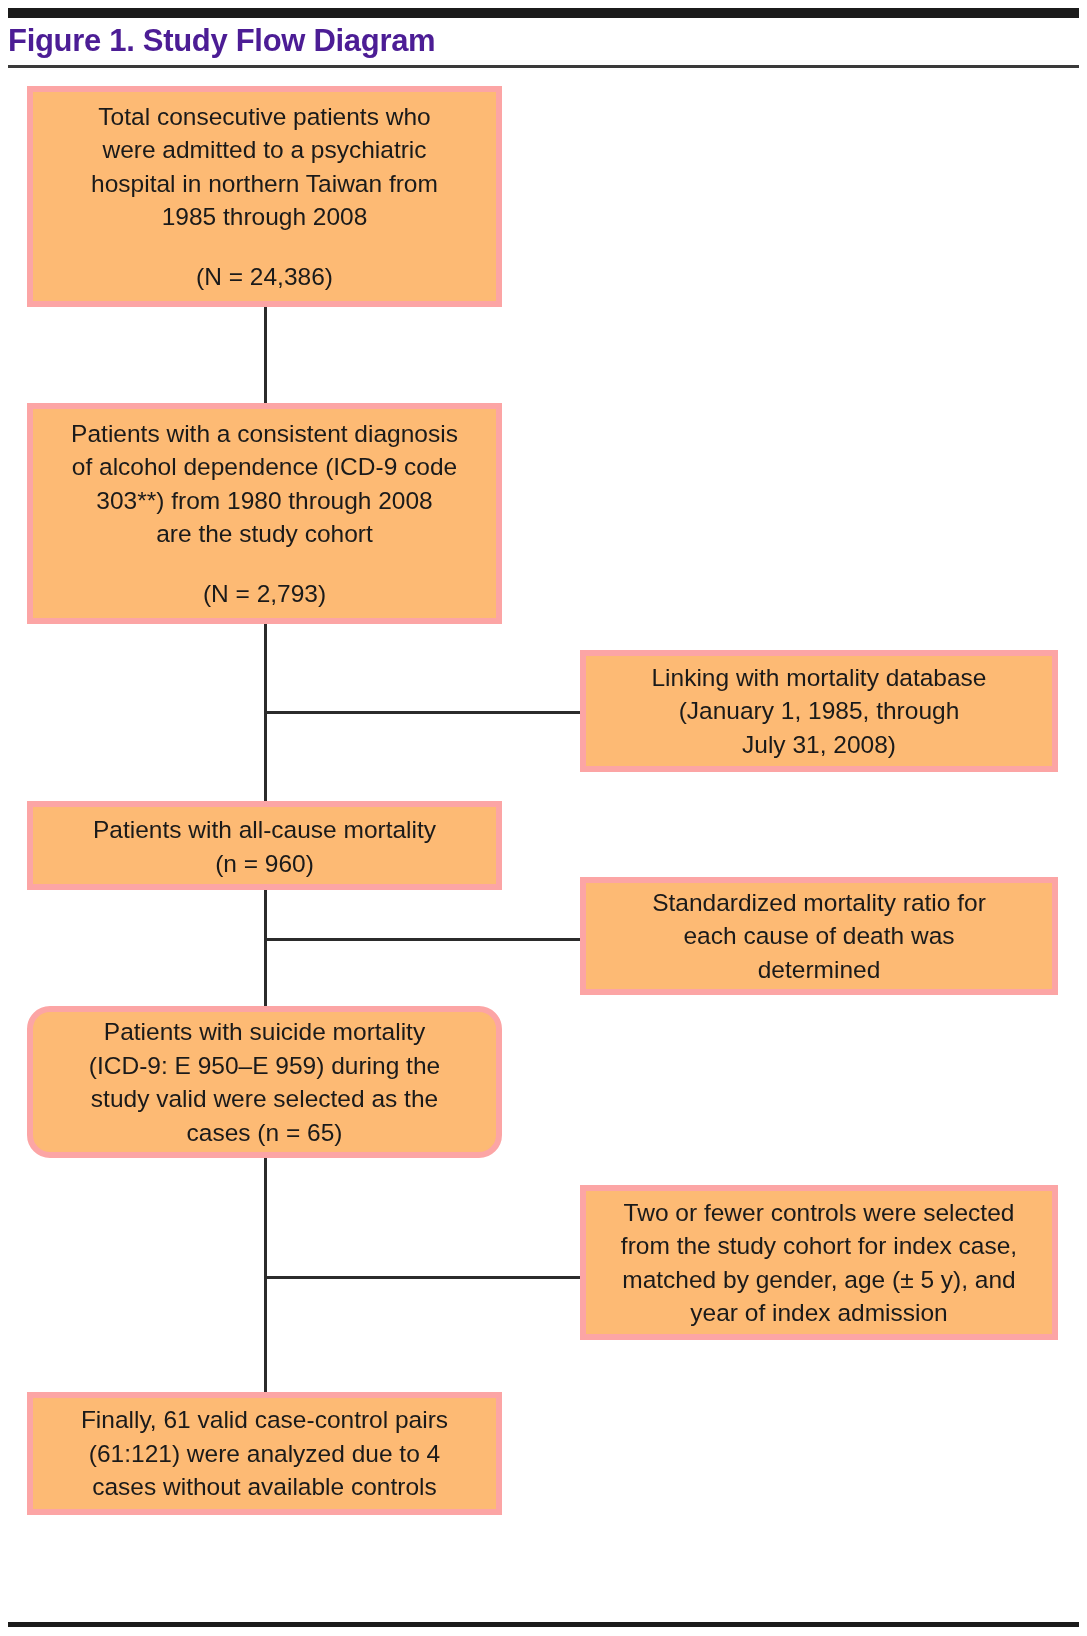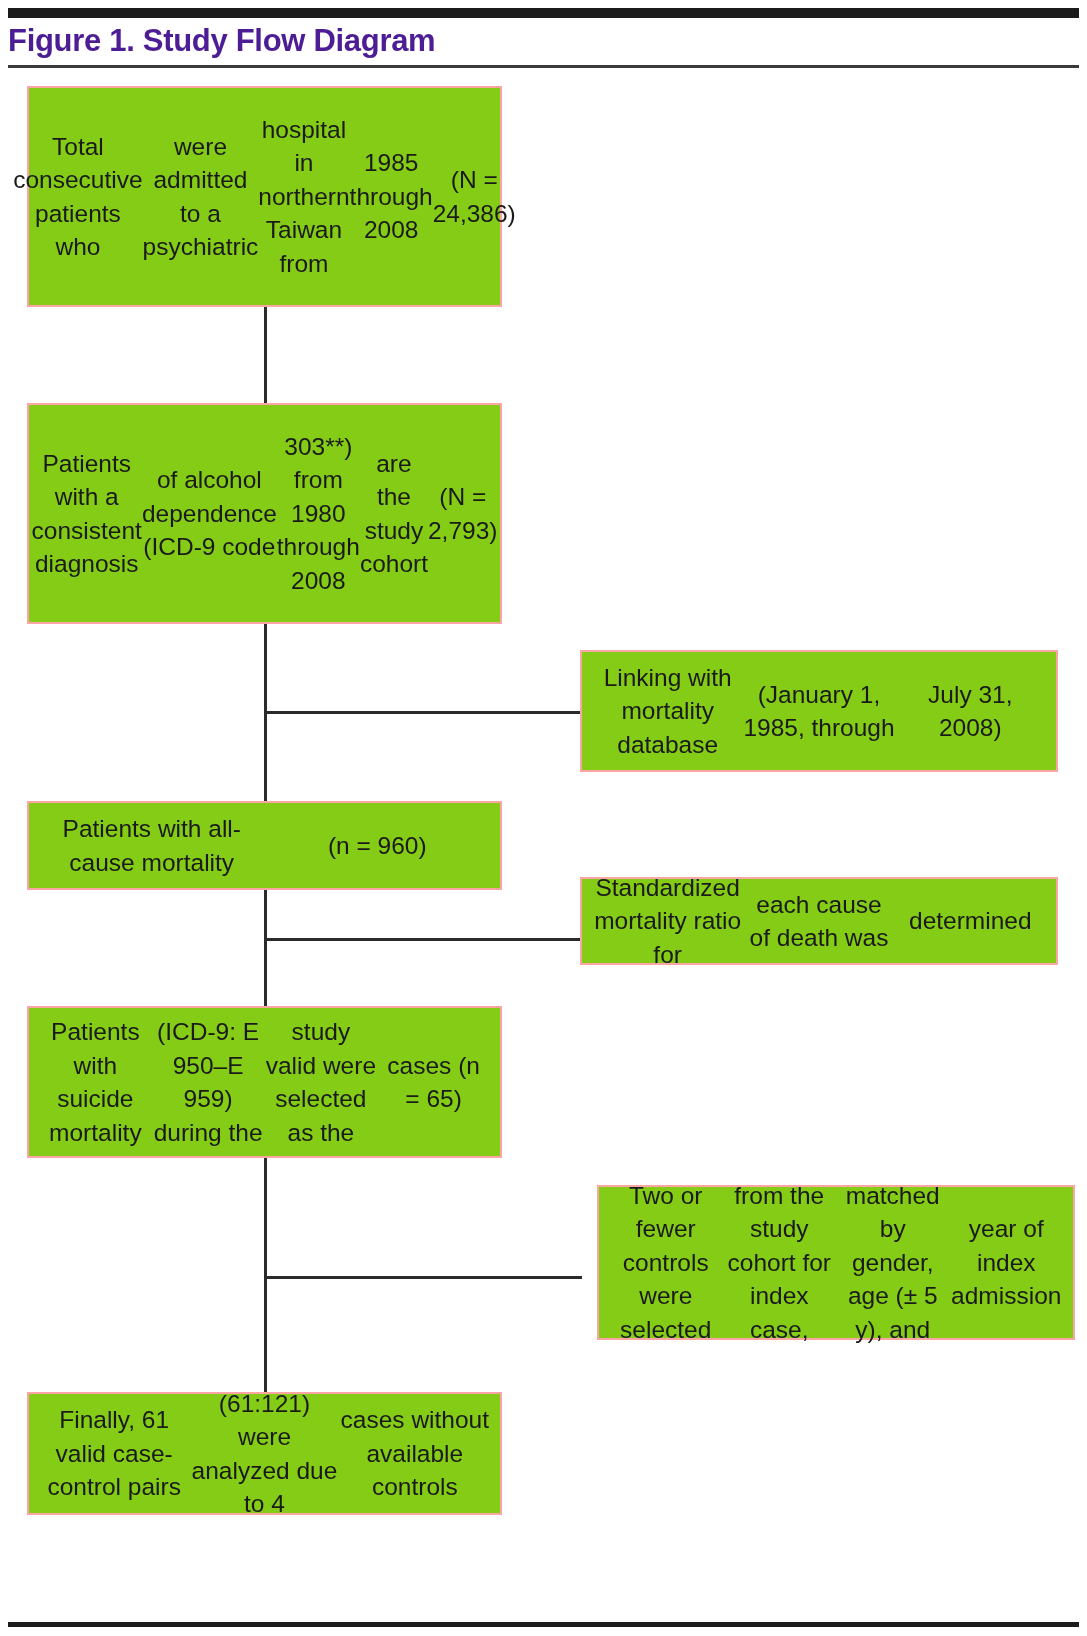--- a/index.html
+++ b/index.html
@@ -55,24 +55,24 @@
     top: 1622px;
     width: 1071px;
     height: 5px;
     background: #1b1b1b;
   }
 
   
   .fbox {
     position: absolute;
     box-sizing: border-box;
-    border: 2px solid #fca5a5;
-    background: #84cc16;
+    border: 6px solid #fca5a5;
+    background: #fdba74;
     display: flex;
-    flex-direction: row;
+    flex-direction: column;
     align-items: center;
     justify-content: center;
     text-align: center;
     font-size: 24.5px;
     line-height: 33.5px;
     color: #1a1a1a;
     padding: 4px 10px;
   }
   .fbox .line { display: block; width: 100%; }
   .fbox .gap { display: block; height: 26px; }
@@ -132,38 +132,38 @@
 
   <div class="fbox" style="left:27px; top:801px; width:475px; height:89px;justify-content:flex-end;">
     <span class="line">Patients with all-cause mortality</span>
     <span class="line">(n = 960)</span>
   </div>
 
   <div class="vline" style="left:264px; top:890px; height:116px;"></div>
 
   <div class="hline" style="left:264px; top:938px; width:318px;"></div>
 
-  <div class="fbox" style="left:580px; top:877px; width:478px; height:88px;">
+  <div class="fbox" style="left:580px; top:877px; width:478px; height:118px;">
     <span class="line">Standardized mortality ratio for</span>
     <span class="line">each cause of death was</span>
     <span class="line">determined</span>
   </div>
 
-  <div class="fbox" style="left:27px; top:1006px; width:475px; height:152px;">
+  <div class="fbox" style="left:27px; top:1006px; width:475px; height:152px;border-radius:23px;">
     <span class="line">Patients with suicide mortality</span>
     <span class="line">(ICD-9: E 950–E 959) during the</span>
     <span class="line">study valid were selected as the</span>
     <span class="line">cases (n = 65)</span>
   </div>
 
   <div class="vline" style="left:264px; top:1158px; height:234px;"></div>
 
   <div class="hline" style="left:264px; top:1276px; width:318px;"></div>
 
-  <div class="fbox" style="left:597px; top:1185px; width:478px; height:155px;">
+  <div class="fbox" style="left:580px; top:1185px; width:478px; height:155px;">
     <span class="line">Two or fewer controls were selected</span>
     <span class="line">from the study cohort for index case,</span>
     <span class="line">matched by gender, age (± 5 y), and</span>
     <span class="line">year of index admission</span>
   </div>
 
   <div class="fbox" style="left:27px; top:1392px; width:475px; height:123px;">
     <span class="line">Finally, 61 valid case-control pairs</span>
     <span class="line">(61:121) were analyzed due to 4</span>
     <span class="line">cases without available controls</span>

